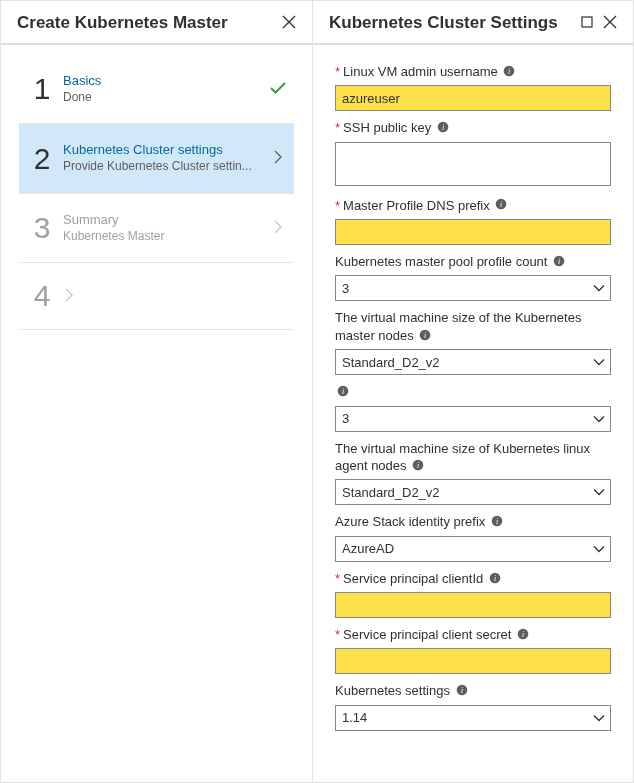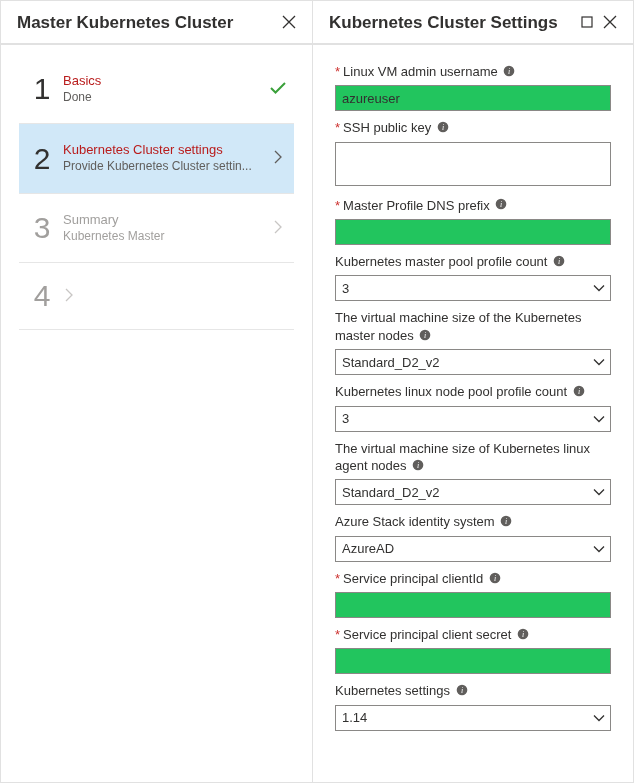--- a/index.html
+++ b/index.html
@@ -68,21 +68,21 @@
     line-height: 1;
   }
   .step.inactive .step-number { color: #a19f9d; }
   .step-labels {
     flex: 1;
     padding-left: 4px;
     overflow: hidden;
   }
   .step-title {
     font-size: 13px;
-    color: #b91c1c;
+    color: #0369a1;
     line-height: 1.3;
   }
   .step.inactive .step-title { color: #a19f9d; }
   .step-subtitle {
     font-size: 12px;
     color: #605e5c;
     line-height: 1.3;
     white-space: nowrap;
     overflow: hidden;
     text-overflow: ellipsis;
@@ -119,21 +119,21 @@
     margin-left: 2px;
   }
   .input-text {
     width: 100%;
     height: 26px;
     border: 1px solid #8a8886;
     padding: 10px 6px;
     font-size: 13px;
     font-family: inherit;
     color: #323130;
-    background: #22c55e;
+    background: #fde047;
   }
   .input-textarea {
     width: 100%;
     height: 44px;
     border: 1px solid #8a8886;
     padding: 3px 6px;
     font-size: 13px;
     font-family: inherit;
     resize: none;
     background: #fff;
@@ -161,21 +161,21 @@
     transform: translateY(-50%);
     pointer-events: none;
     color: #323130;
   }
 </style>
 </head>
 <body>
 
 <div class="panel-left">
   <div class="panel-header">
-    <h1>Master Kubernetes Cluster</h1>
+    <h1>Create Kubernetes Master</h1>
     <div class="header-icons">
       <span class="close-icon">
         <svg width="14" height="14" viewBox="0 0 14 14">
             <path d="M1 1 L13 13 M13 1 L1 13" stroke="currentColor" stroke-width="1.3" fill="none"></path>
           </svg>
       </span>
     </div>
   </div>
   <div class="steps">
 
@@ -311,21 +311,21 @@
       </label>
       <div class="select-wrap">
         <select class="input-select"><option>Standard_D2_v2</option></select>
         <span class="select-caret"><svg width="12" height="8" viewBox="0 0 12 8">
               <path d="M1 1 L6 6 L11 1" stroke="currentColor" stroke-width="1.3" fill="none"></path>
             </svg></span>
       </div>
     </div>
 
     <div class="form-group">
-      <label class="form-label"><span>Kubernetes linux node pool profile count</span>
+      <label class="form-label">
         <span class="info-icon"><svg width="12" height="12" viewBox="0 0 12 12">
               <circle cx="6" cy="6" r="5.3" fill="#605e5c"></circle>
               <text x="6" y="9" text-anchor="middle" font-size="8" fill="#fff" font-family="Georgia" font-style="italic">i</text>
             </svg></span>
       </label>
       <div class="select-wrap">
         <select class="input-select"><option>3</option></select>
         <span class="select-caret"><svg width="12" height="8" viewBox="0 0 12 8">
               <path d="M1 1 L6 6 L11 1" stroke="currentColor" stroke-width="1.3" fill="none"></path>
             </svg></span>
@@ -341,21 +341,21 @@
       </label>
       <div class="select-wrap">
         <select class="input-select"><option>Standard_D2_v2</option></select>
         <span class="select-caret"><svg width="12" height="8" viewBox="0 0 12 8">
               <path d="M1 1 L6 6 L11 1" stroke="currentColor" stroke-width="1.3" fill="none"></path>
             </svg></span>
       </div>
     </div>
 
     <div class="form-group">
-      <label class="form-label"><span>Azure Stack identity system</span>
+      <label class="form-label"><span>Azure Stack identity prefix</span>
         <span class="info-icon"><svg width="12" height="12" viewBox="0 0 12 12">
               <circle cx="6" cy="6" r="5.3" fill="#605e5c"></circle>
               <text x="6" y="9" text-anchor="middle" font-size="8" fill="#fff" font-family="Georgia" font-style="italic">i</text>
             </svg></span>
       </label>
       <div class="select-wrap">
         <select class="input-select"><option>AzureAD</option></select>
         <span class="select-caret"><svg width="12" height="8" viewBox="0 0 12 8">
               <path d="M1 1 L6 6 L11 1" stroke="currentColor" stroke-width="1.3" fill="none"></path>
             </svg></span>

